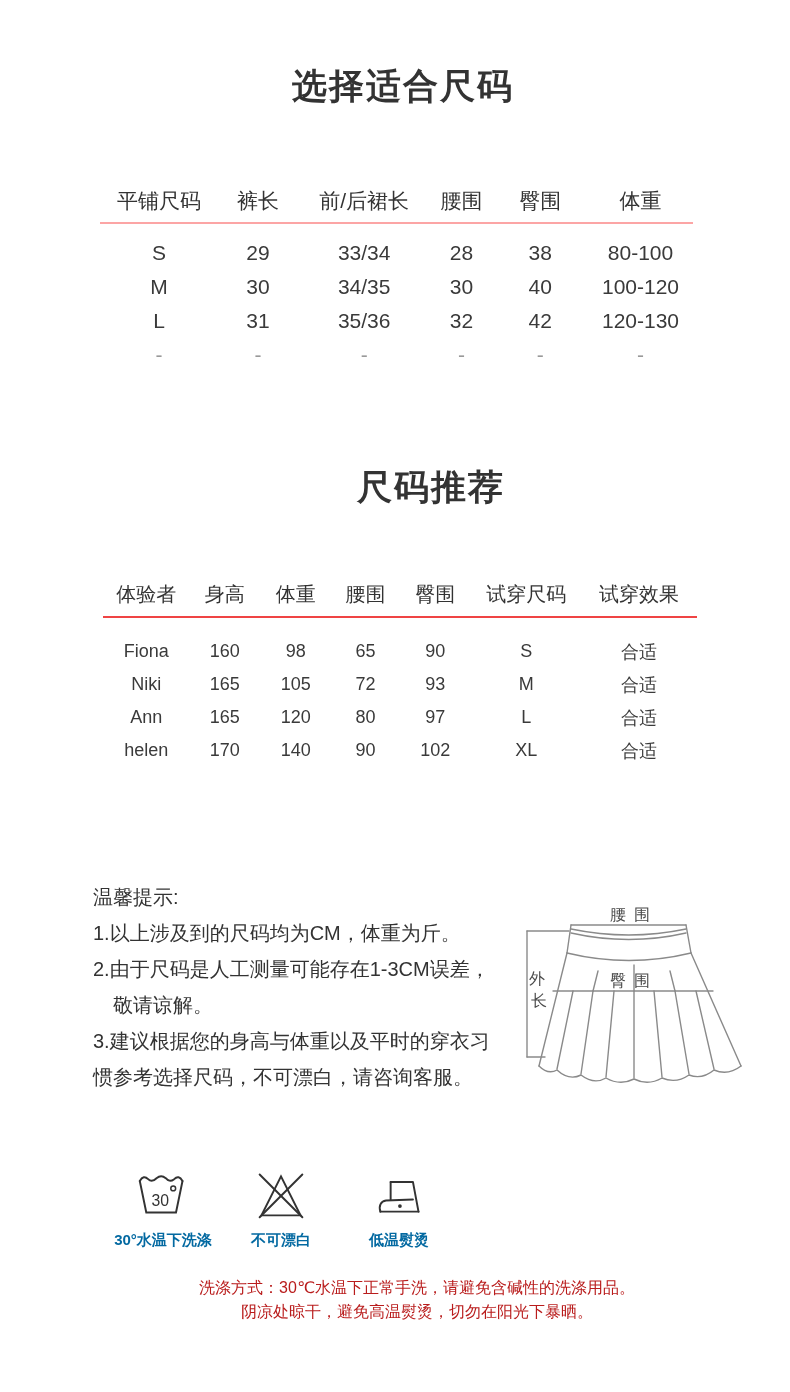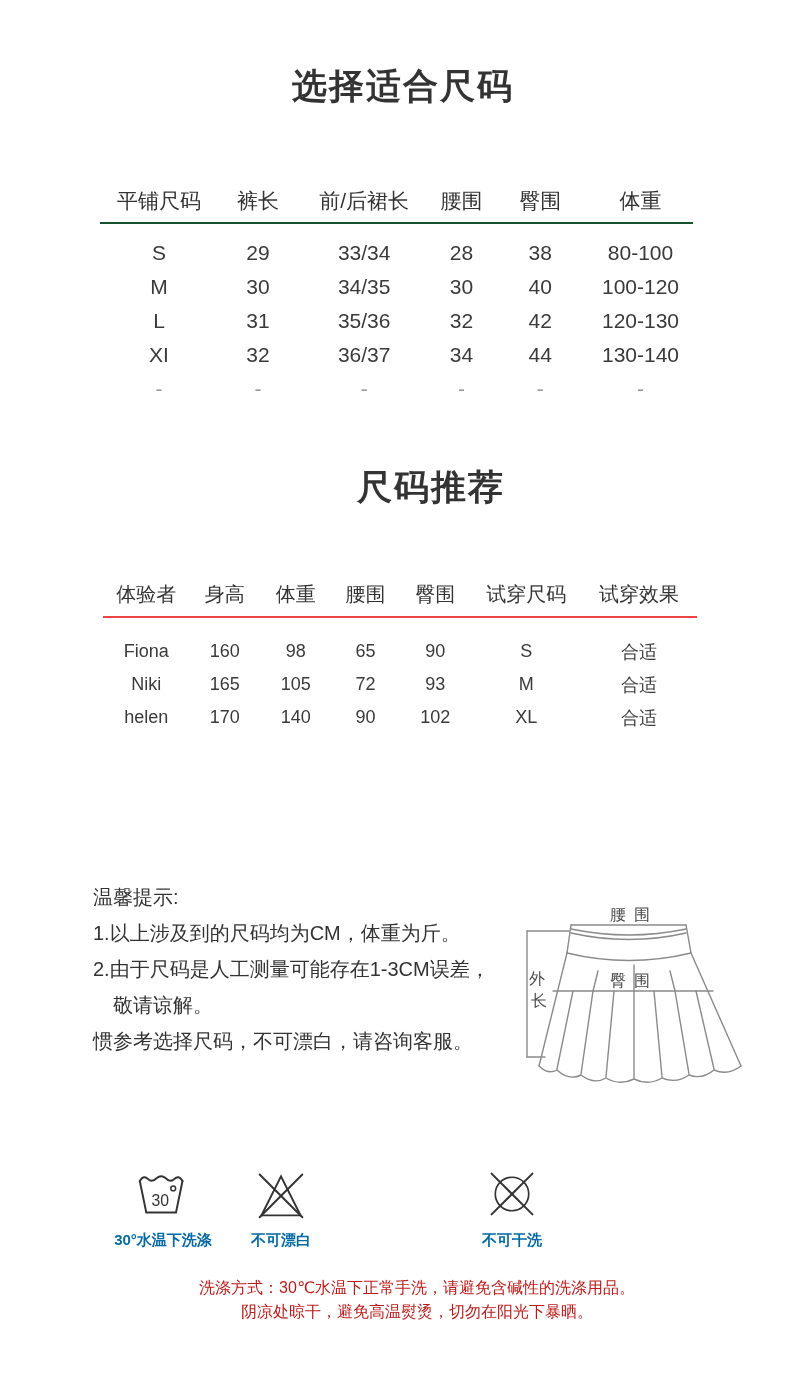--- a/index.html
+++ b/index.html
@@ -12,21 +12,21 @@
     font-size:35px;font-weight:bold;color:#333;letter-spacing:2px;line-height:40px;
   }
   .title1{top:66px;}
   .title2{top:467px;padding-left:28px;}
 
   table{border-collapse:collapse;table-layout:fixed;position:absolute;}
   th{font-weight:normal;color:#333;text-align:center;vertical-align:middle;padding:0;}
   td{text-align:center;vertical-align:middle;padding:0;color:#3a3a3a;}
 
   .t1{left:100px;top:180px;width:593px;}
-  .t1 th{height:42px;font-size:21px;border-bottom:2px solid #14532d;}
+  .t1 th{height:42px;font-size:21px;border-bottom:2px solid #fca5a5;}
   .t1 td{height:34px;font-size:21px;}
   .t1 tbody tr:first-child td{padding-top:12px;}
   .t1 tbody tr.dash-row td{color:#999;}
 
   .t2{left:103px;top:572px;width:594px;}
   .t2 th{height:44px;font-size:20px;border-bottom:2px solid #ef4444;}
   .t2 td{height:33px;font-size:18px;}
   .t2 tbody tr:first-child td{padding-top:17px;}
 
   .tips{position:absolute;left:93px;top:879px;width:430px;font-size:20px;line-height:36px;color:#333;}
@@ -86,28 +86,20 @@
         <td>40</td>
         <td>100-120</td>
       </tr>
       <tr>
         <td>L</td>
         <td>31</td>
         <td>35/36</td>
         <td>32</td>
         <td>42</td>
         <td>120-130</td>
-      </tr>
-      <tr>
-        <td>XI</td>
-        <td>32</td>
-        <td>36/37</td>
-        <td>34</td>
-        <td>44</td>
-        <td>130-140</td>
       </tr>
       <tr class="dash-row">
         <td>-</td>
         <td>-</td>
         <td>-</td>
         <td>-</td>
         <td>-</td>
         <td>-</td>
       </tr>
     </tbody>
@@ -149,36 +141,46 @@
       <tr>
         <td>Niki</td>
         <td>165</td>
         <td>105</td>
         <td>72</td>
         <td>93</td>
         <td>M</td>
         <td>合适</td>
       </tr>
       <tr>
+        <td>Ann</td>
+        <td>165</td>
+        <td>120</td>
+        <td>80</td>
+        <td>97</td>
+        <td>L</td>
+        <td>合适</td>
+      </tr>
+      <tr>
         <td>helen</td>
         <td>170</td>
         <td>140</td>
         <td>90</td>
         <td>102</td>
         <td>XL</td>
         <td>合适</td>
       </tr>
     </tbody>
   </table>
 
   <div class="tips">
     <div>温馨提示:</div>
     <div>1.以上涉及到的尺码均为CM，体重为斤。</div>
     <div>2.由于尺码是人工测量可能存在1-3CM误差，</div>
     <div class="indent">敬请谅解。</div>
+    <div>3.建议根据您的身高与体重以及平时的穿衣习</div>
     <div>惯参考选择尺码，不可漂白，请咨询客服。</div>
   </div>
 
   <svg class="skirt-diagram" width="245" height="210" viewBox="0 0 245 210">
     <g fill="none" stroke="#8a8a8a" stroke-width="1.4" stroke-linecap="round">
 
       <path d="M56,40 L171,40"></path>
       <path d="M56,40 L52,68"></path>
       <path d="M171,40 L176,68"></path>
       <path d="M56,44 Q114,56 171,44"></path>
@@ -230,31 +232,33 @@
     <svg width="60" height="52" viewBox="0 0 60 56">
       <g fill="none" stroke="#333" stroke-width="2.1" stroke-linecap="round">
         <path d="M30,9 L9,51 L51,51 Z"></path>
         <path d="M7,7 L53,53"></path>
         <path d="M53,7 L7,53"></path>
       </g>
     </svg>
     <div class="care-label">不可漂白</div>
   </div>
 
-
-  <div class="care-item ci4">
+  <div class="care-item ci3">
     <svg width="60" height="52" viewBox="0 0 60 56">
-      <g fill="none" stroke="#333" stroke-width="2.1" stroke-linecap="round">
-        <circle cx="30" cy="28" r="18" stroke-width="1.8"></circle>
-        <path d="M8,6 L52,50"></path>
-        <path d="M52,6 L8,50"></path>
+      <g fill="none" stroke="#333" stroke-width="2.1" stroke-linecap="round" stroke-linejoin="round">
+        <path d="M21,15 L45,15 L51,47"></path>
+        <path d="M21,15 L21,34"></path>
+        <path d="M10,47 L51,47"></path>
+        <path d="M10,47 C8,41 10,36 16,35 L45,34"></path>
       </g>
+      <circle cx="31" cy="41" r="2" fill="#333"></circle>
     </svg>
-    <div class="care-label">不可干洗</div>
-  </div>
+    <div class="care-label">低温熨烫</div>
+  </div>
+
 
 
   <div class="care-text">
     <div>洗涤方式：30℃水温下正常手洗，请避免含碱性的洗涤用品。</div>
     <div>阴凉处晾干，避免高温熨烫，切勿在阳光下暴晒。</div>
   </div>
 
 </div>
 
 </body></html>

